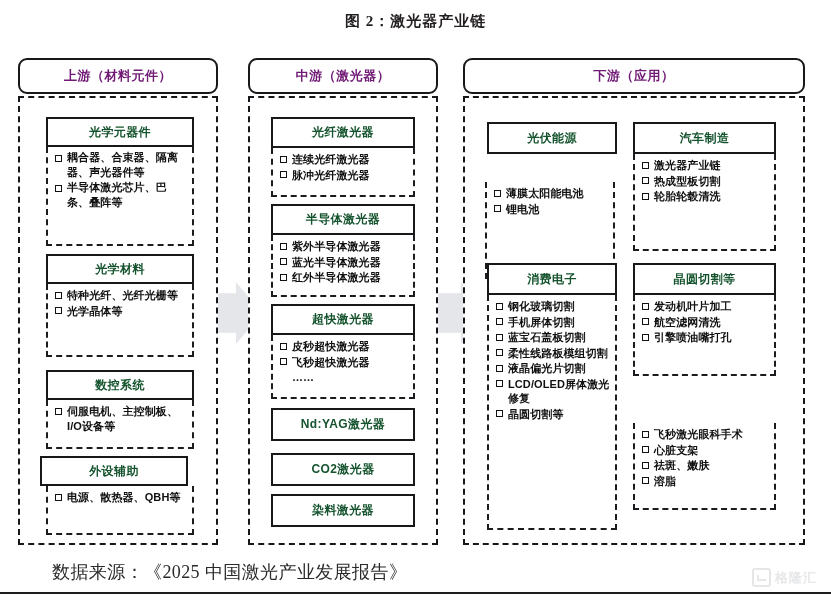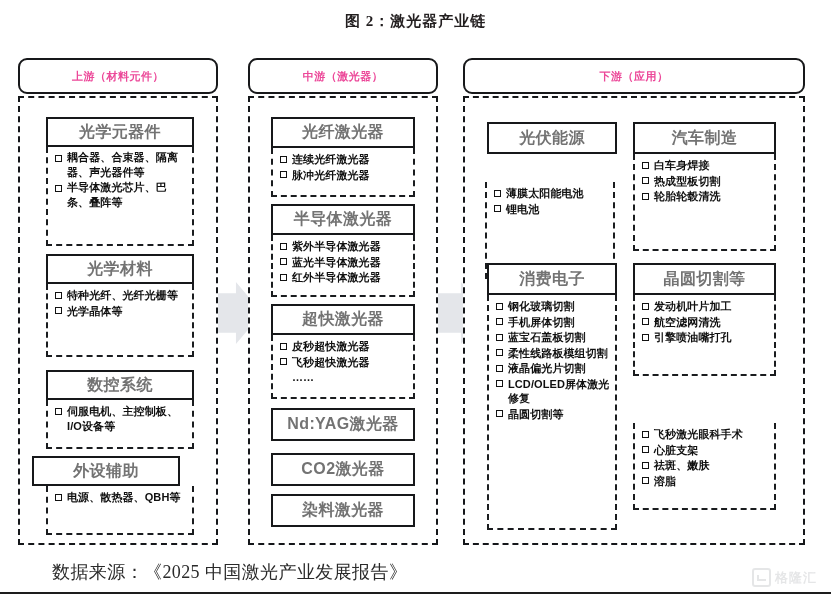--- a/index.html
+++ b/index.html
@@ -39,47 +39,47 @@
   
   .col-header {
     position: absolute;
     box-sizing: border-box;
     border: 2.2px solid #17181a;
     border-radius: 9px;
     background: #fff;
     display: flex;
     align-items: center;
     justify-content: center;
-    font-size: 11px;
+    font-size: 13px;
     font-weight: bold;
     letter-spacing: .5px;
-    color: #ec4899;
+    color: #701a75;
     z-index: 4;
   }
   .col-body {
     position: absolute;
     box-sizing: border-box;
     border: 2.4px dashed #15171a;
     background: #fff;
     z-index: 2;
   }
 
   
   .grp-title {
     position: absolute;
     box-sizing: border-box;
     border: 2.4px solid #17181a;
     background: #fff;
     display: flex;
     align-items: center;
     justify-content: center;
-    font-size: 16px;
+    font-size: 12px;
     font-weight: bold;
     letter-spacing: .4px;
-    color: #737373;
+    color: #14532d;
     z-index: 3;
   }
   .grp-list {
     position: absolute;
     box-sizing: border-box;
     border: 2px dashed #1a1c1f;
     border-top: none;
     background: #fff;
     padding: 4px 4px 4px 7px;
     z-index: 2;
@@ -202,21 +202,21 @@
   </div>
 
   <div class="grp-title" style="left:46px; top:370px; width:148px; height:30px;">数控系统</div>
   <div class="grp-list" style="left:46px; top:400px; width:148px; height:49px;">
     <div class="bul">
         <span class="sq"></span>
         <span class="tx">伺服电机、主控制板、I/O设备等</span>
       </div>
   </div>
 
-  <div class="grp-title" style="left:32px; top:456px; width:148px; height:30px;">外设辅助</div>
+  <div class="grp-title" style="left:40px; top:456px; width:148px; height:30px;">外设辅助</div>
   <div class="grp-list" style="left:46px; top:486px; width:148px; height:49px;">
     <div class="bul">
         <span class="sq"></span>
         <span class="tx">电源、散热器、QBH等</span>
       </div>
   </div>
 
   <div class="col-header" style="left:248px; top:58px; width:190px; height:36px;">中游（激光器）</div>
   <div class="col-body" style="left:248px; top:96px; width:190px; height:449px;"></div>
 
@@ -312,21 +312,21 @@
     <div class="bul">
         <span class="sq"></span>
         <span class="tx">晶圆切割等</span>
       </div>
   </div>
 
   <div class="grp-title" style="left:633px; top:122px; width:143px; height:32px;">汽车制造</div>
   <div class="grp-list" style="left:633px; top:154px; width:143px; height:97px;">
     <div class="bul">
         <span class="sq"></span>
-        <span class="tx">白车身焊接</span>
+        <span class="tx">激光器产业链</span>
       </div>
     <div class="bul">
         <span class="sq"></span>
         <span class="tx">热成型板切割</span>
       </div>
     <div class="bul">
         <span class="sq"></span>
         <span class="tx">轮胎轮毂清洗</span>
       </div>
   </div>

